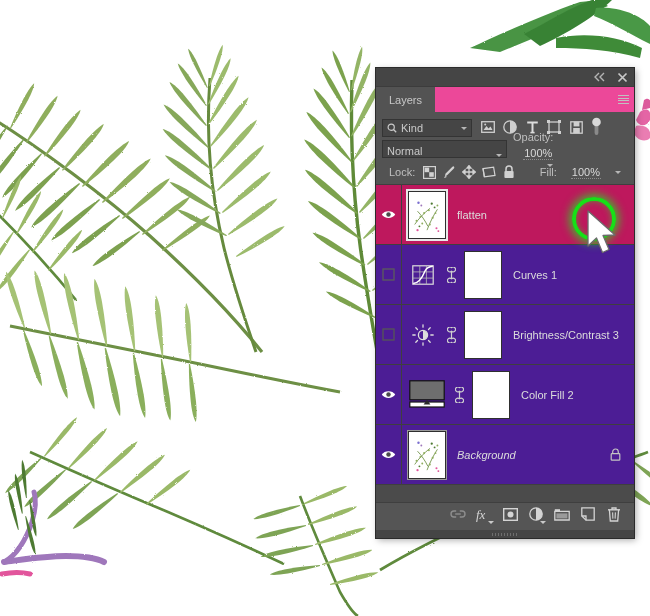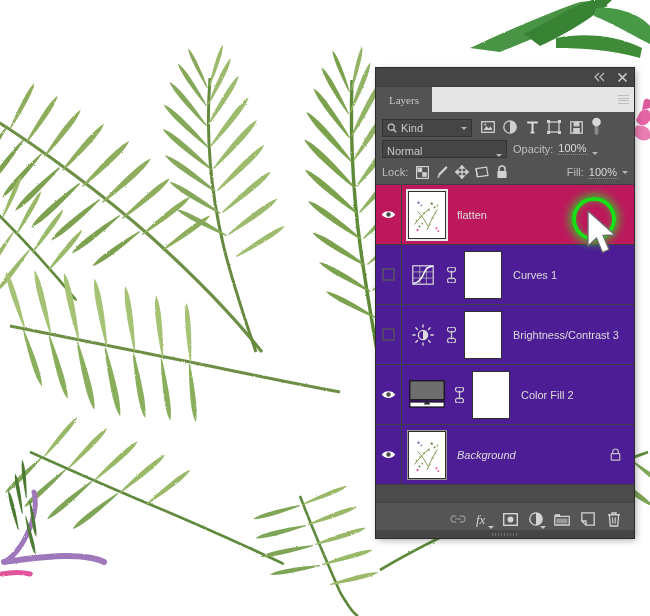--- a/index.html
+++ b/index.html
@@ -26,23 +26,22 @@
     height:18px;background:#454545;display:flex;align-items:center;
     justify-content:flex-end;padding-right:5px;gap:10px;flex:none;
     border-bottom:1px solid #3c3c3c;
   }
   .tb-icon{width:13px;height:13px;display:flex;align-items:center;justify-content:center;
     color:#b4b4b4;cursor:pointer;}
   .tb-icon svg{display:block;}
 
   
   .panel-tabrow{
-    height:25px;background:#e5e5e5;display:flex;align-items:stretch;flex:none;
+    height:25px;background:#ec4899;display:flex;align-items:stretch;flex:none;
     position:relative;
-    font-family:Liberation Serif, serif;
   }
   .panel-tab{
     background:#535353;padding:0 13px;display:flex;align-items:center;
     font-size:11px;color:#c8c8c8;cursor:pointer;
   }
   .tab-filler{flex:1;}
   .panel-menu{
     width:22px;display:flex;align-items:center;justify-content:center;cursor:pointer;
   }
   .hamburger{width:11px;height:9px;display:flex;flex-direction:column;justify-content:space-between;}
@@ -66,35 +65,35 @@
 
   
   .blend-row{
     height:23px;display:flex;align-items:center;padding:0 6px;gap:6px;flex:none;
   }
   .blend-select{
     width:125px;height:18px;background:#454545;border:1px solid #343434;box-sizing:border-box;
     display:flex;align-items:flex-end;padding:0 4px;font-size:11px;color:#c9c9c9;cursor:pointer;
   }
   .blend-select .lbl{flex:1;}
-  .opacity-wrap{display:flex;align-items:flex-end;gap:4px;font-size:11px;color:#bfbfbf;}
+  .opacity-wrap{display:flex;align-items:flex-end;gap:4px;font-size:11px;color:#bfbfbf;flex-direction:column;}
   .num-field{color:#d9d9d9;border-bottom:1px dotted #8e8e8e;cursor:pointer;padding:0 1px;}
   .caret{width:0;height:0;border-left:4px solid transparent;border-right:4px solid transparent;
     border-top:4px solid #b6b6b6;display:inline-block;}
   .caret-sm{border-left-width:3.5px;border-right-width:3.5px;border-top-width:3.5px;}
 
   
   .lock-row{
-    height:24px;display:flex;align-items:center;padding:0 6px;gap:0;flex:none;
+    height:24px;display:flex;align-items:center;padding:0 13px;gap:0;flex:none;
     border-bottom:1px solid #3f3f3f;
   }
   .lock-label{font-size:11px;color:#bfbfbf;margin-right:4px;}
   .lk{width:20px;height:20px;display:flex;align-items:center;justify-content:center;
     color:#d2d2d2;cursor:pointer;}
-  .fill-wrap{display:flex;align-items:center;gap:4px;font-size:11px;color:#bfbfbf;margin-left:auto;}
+  .fill-wrap{display:flex;align-items:center;gap:14px;font-size:11px;color:#bfbfbf;margin-left:auto;}
 
   
   .layer-list{flex:1;overflow:hidden;background:#4b4b4b;position:relative;}
   .layer-row{
     height:59px;display:flex;align-items:center;position:relative;
     border-bottom:1px solid #3f3f3f;background:#4c1d95;cursor:pointer;
   }
   .layer-row.selected{background:#be185d;}
   .eye-cell{width:25px;height:100%;display:flex;align-items:center;justify-content:center;
     border-right:1px solid #3f3f3f;cursor:pointer;flex:none;}
@@ -107,21 +106,21 @@
   .thumb svg{display:block;width:100%;height:100%;}
   .adj-icon{width:30px;height:30px;display:flex;align-items:center;justify-content:center;color:#dcdcdc;}
   .link-icon{width:12px;display:flex;align-items:center;justify-content:center;color:#cfcfcf;}
   .mask-thumb{width:38px;height:48px;background:#fff;border:1px solid #2f2f2f;box-sizing:border-box;}
   .layer-name{margin-left:11px;font-size:11px;color:#dcdcdc;flex:1;}
   .layer-name.italic{font-style:italic;}
   .lock-badge{margin-right:13px;color:#c4c4c4;display:flex;align-items:center;}
 
   
   .panel-footer{
-    height:27px;background:#555555;display:flex;align-items:flex-end;justify-content:flex-end;
+    height:27px;background:#555555;display:flex;align-items:flex-start;justify-content:flex-end;
     gap:2px;padding-right:8px;flex:none;border-top:1px solid #3f3f3f;
   }
   .ft{width:24px;height:22px;display:flex;align-items:center;justify-content:center;
     color:#d4d4d4;cursor:pointer;position:relative;}
   .ft.dim{color:#8d8d8d;}
   .ft .mini-caret{position:absolute;right:2px;bottom:1px;width:0;height:0;
     border-left:3px solid transparent;border-right:3px solid transparent;border-top:3px solid #c9c9c9;}
   .panel-grip{height:8px;background:#454545;display:flex;align-items:center;justify-content:center;flex:none;}
   .panel-grip i{width:26px;height:3px;background:repeating-linear-gradient(90deg,#6e6e6e 0 1px,transparent 1px 3px);}
 

